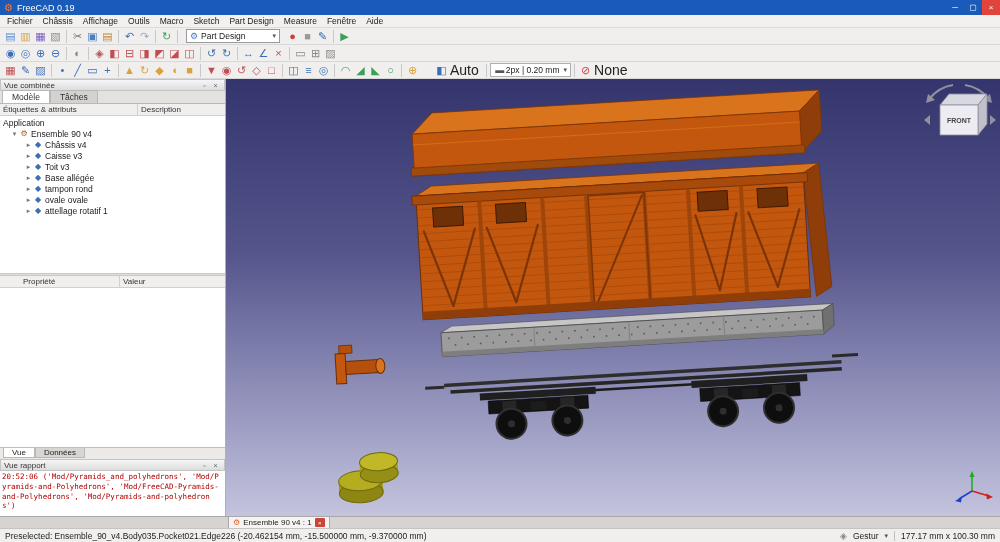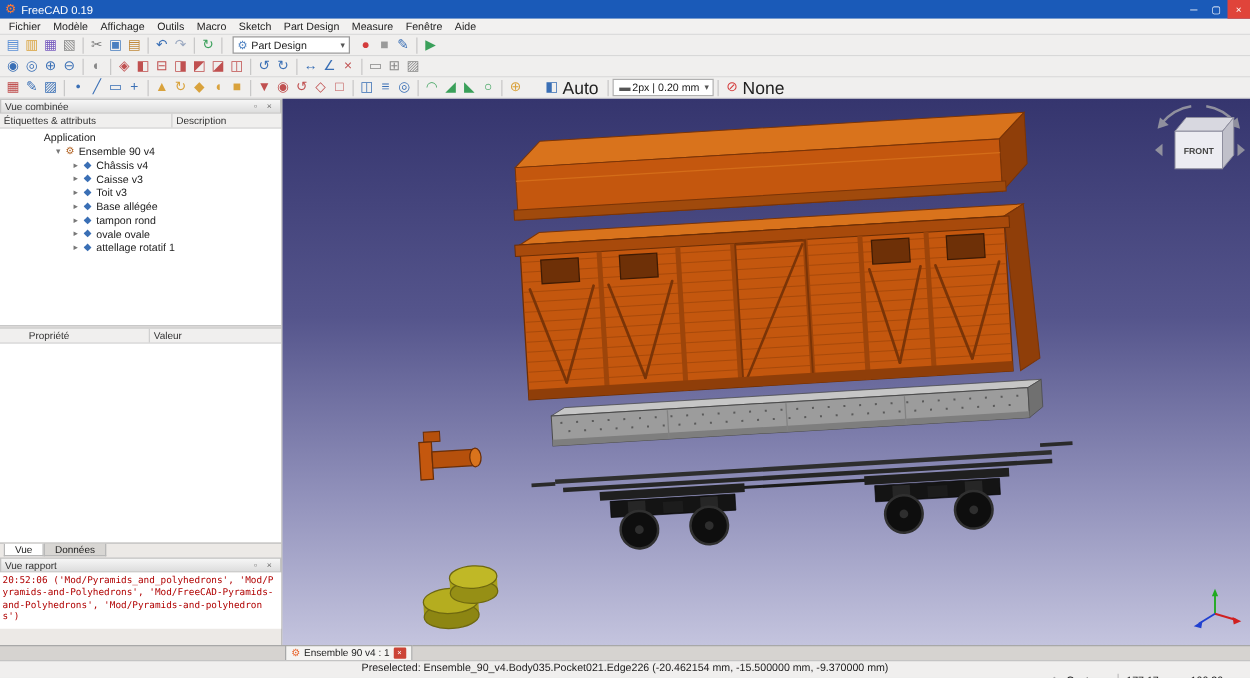--- a/index.html
+++ b/index.html
@@ -38,21 +38,21 @@
   .ph-btn{width:11px;text-align:center;color:#666;font-size:7px;}
   .ph-spacer{flex:1;}
   .tabs-row{height:13px;display:flex;align-items:flex-end;background:#e4e2df;border-bottom:1px solid #b8b8b8;padding-left:2px;}
   .tab{padding:1px 9px;font-size:8.5px;border:1px solid #b8b8b8;border-bottom:none;background:#d4d2cf;color:#333;}
   .tab.active{background:#fff;}
   .cols-header{height:12px;display:flex;background:#f0efee;border-bottom:1px solid #d0d0d0;font-size:8px;color:#333;}
   .cols-header .col1{width:138px;padding:0 3px;border-right:1px solid #d0d0d0;display:flex;align-items:center;}
   .cols-header .col1.narrow{width:100px;margin-left:20px;}
   .cols-header .col2{flex:1;padding:2px 3px;display:flex;align-items:center;}
   .tree-body{height:157px;background:#fff;overflow:hidden;font-size:9px;padding-top:1px;}
-  .tree-row{height:11px;display:flex;align-items:center;padding-left:3px;white-space:nowrap;margin-left:32px;}
+  .tree-row{height:11px;display:flex;align-items:center;padding-left:3px;white-space:nowrap;}
   .tree-row .expander{width:9px;color:#777;font-size:7px;text-align:center;}
   .t-icon{width:10px;font-size:8px;margin-right:2px;text-align:center;}
   .t-label{font-size:8.5px;}
   .tree-assembly{padding-left:10px;}
   .tree-assembly .t-label{font-weight:normal;text-align:center;}
   .tree-child{padding-left:24px;}
   .tree-child .t-icon{color:#3a6fb5;}
   .splitter{height:3px;background:#e0dedd;border-top:1px solid #c8c8c8;border-bottom:1px solid #c8c8c8;}
   .prop-body{height:159px;background:#fff;}
   .bottom-tabs{height:12px;background:#ece9e6;border-top:1px solid #c0c0c0;display:flex;align-items:flex-start;padding-left:3px;font-size:8px;}
@@ -84,21 +84,21 @@
   <span class="app-icon">⚙</span>
   <span class="title-text">FreeCAD 0.19</span>
   <span class="tb-spacer"></span>
   <span class="win-btn">─</span>
   <span class="win-btn">▢</span>
   <span class="win-btn close">×</span>
 </div>
 
 <div class="menubar">
     <span class="menu-item">Fichier</span>
-    <span class="menu-item">Modèle</span>
+    <span class="menu-item">Châssis</span>
     <span class="menu-item">Affichage</span>
     <span class="menu-item">Outils</span>
     <span class="menu-item">Macro</span>
     <span class="menu-item">Sketch</span>
     <span class="menu-item">Part Design</span>
     <span class="menu-item">Measure</span>
     <span class="menu-item">Fenêtre</span>
     <span class="menu-item">Aide</span>
   </div>
 
@@ -216,20 +216,24 @@
 
   <div class="sidepanel">
 
     <div class="panel-header">
       <span>Vue combinée</span>
       <span class="ph-spacer"></span>
       <span class="ph-btn">▫</span>
       <span class="ph-btn">×</span>
     </div>
 
+    <div class="tabs-row">
+      <span class="tab active">Modèle</span>
+      <span class="tab">Tâches</span>
+    </div>
 
     <div class="cols-header">
       <span class="col1">Étiquettes &amp; attributs</span>
       <span class="col2">Description</span>
     </div>
 
     <div class="tree-body">
       <div class="tree-row">
         <span class="t-label">Application</span>
       </div>
@@ -452,21 +456,21 @@
 </div>
 
 <div class="tabbar" style="position:absolute;top:516px;left:0;width:1000px;">
   <div class="doc-tab">
     <span class="doc-icon">⚙</span>
     <span>Ensemble 90 v4 : 1</span>
     <span class="doc-close">×</span>
   </div>
 </div>
 
-<div class="statusbar" style="position:absolute;top:528px;left:0;width:1000px;flex-direction:column;">
+<div class="statusbar" style="position:absolute;top:528px;left:0;width:1000px;">
   <span>Preselected: Ensemble_90_v4.Body035.Pocket021.Edge226 (-20.462154 mm, -15.500000 mm, -9.370000 mm)</span>
   <span class="sb-right">
     <span class="sb-icon">◈</span>
     <span>Gestur</span>
     <span class="sb-arrow">▾</span>
     <span class="sb-sep"></span>
     <span>177.17 mm x 100.30 mm</span>
   </span>
 </div>
 

